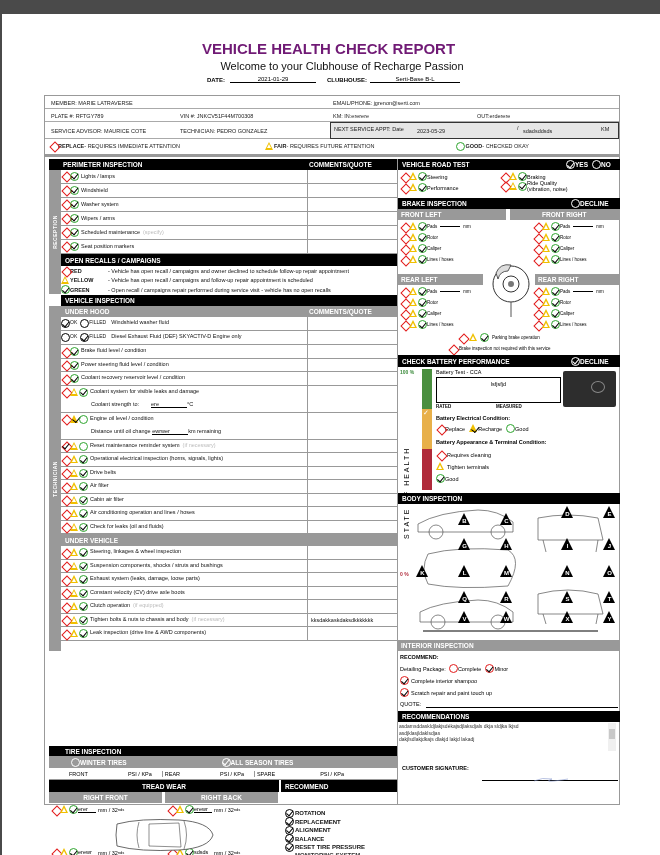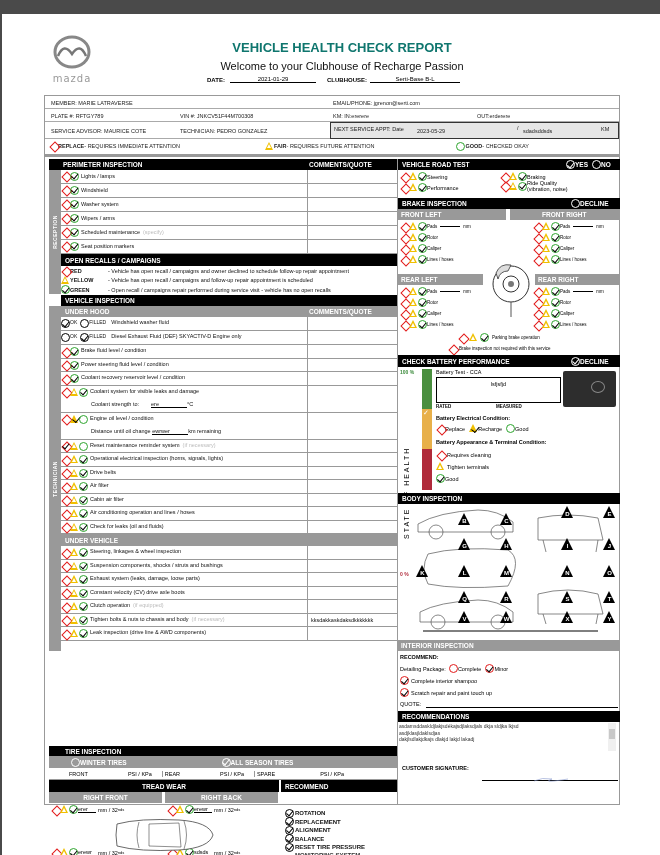--- a/index.html
+++ b/index.html
@@ -1,19 +1,19 @@
 <!DOCTYPE html>
 <html><head>
 <meta charset="utf-8">
 <style>
 *{box-sizing:border-box;margin:0;padding:0}
 body{width:660px;height:855px;background:#4a4a4a;font-family:"Liberation Sans",sans-serif;position:relative;overflow:hidden}
 .page{position:absolute;left:2px;top:14px;width:658px;height:841px;background:#fff}
 .abs{position:absolute}
-.hdr-title{left:200px;top:26px;width:280px;text-align:center;font-size:13px;font-weight:bold;color:#0f766e}
+.hdr-title{left:200px;top:26px;width:280px;font-size:15px;font-weight:bold;color:#701a75}
 .hdr-sub{left:185px;top:46px;width:310px;text-align:center;font-size:11px;color:#111}
 .hdr-line{font-size:6px;font-weight:bold}
 .uline{border-bottom:1px solid #000;font-size:6px;text-align:center;font-weight:normal}
 .logo{left:40px;top:20px;width:60px;height:52px}
 .frame{left:42px;top:81px;width:576px;height:710px;border:1px solid #999}
 .info{font-size:5.5px;color:#222}
 .infrow{position:absolute;left:0;width:574px;border-bottom:1px solid #aaa}
 .bar{background:#000;color:#fff;font-size:6.5px;font-weight:bold;padding-left:4px;display:flex;align-items:center}
 .gbar{background:#999;color:#fff;font-size:6.5px;font-weight:bold;display:flex;align-items:center}
 .row{position:absolute;left:0;border-bottom:1px solid #999;display:flex;align-items:center;font-size:5.5px;color:#111;height:13.5px}
@@ -34,27 +34,20 @@
 .bodyL{position:absolute;width:13px;height:12px;display:flex;align-items:flex-end;justify-content:center}
 .bodyL::before{content:"";position:absolute;left:0;top:0;border-left:6.5px solid transparent;border-right:6.5px solid transparent;border-bottom:12px solid #000}
 .bodyL span{position:relative;color:#fff;font-size:6px;font-weight:bold;margin-bottom:1px}
 .sch{color:#111;font-size:6px;font-weight:bold;display:flex;align-items:center;gap:1px;height:8.5px}
 </style>
 </head>
 <body>
 
 <div class="page">
 
- <div class="abs logo">
-  <svg width="60" height="52" viewBox="0 0 60 52">
-        <ellipse cx="30" cy="18" rx="17" ry="15" fill="none" stroke="#888" stroke-width="3"></ellipse>
-        <path d="M16 22 Q22 8 30 20 Q38 8 44 22" fill="none" stroke="#777" stroke-width="2.5"></path>
-        <text x="30" y="48" text-anchor="middle" font-size="10" fill="#999" font-family="DejaVu Sans, sans-serif" letter-spacing="1">mazda</text>
-      </svg>
- </div>
  <div class="abs hdr-title">VEHICLE HEALTH CHECK REPORT</div>
  <div class="abs hdr-sub">Welcome to your Clubhouse of Recharge Passion</div>
  <div class="abs hdr-line" style="left:205px;top:63px">DATE:</div>
  <div class="abs uline" style="left:228px;top:62px;width:86px">2021-01-29</div>
  <div class="abs hdr-line" style="left:325px;top:63px">CLUBHOUSE:</div>
  <div class="abs uline" style="left:368px;top:62px;width:90px">Serti-Base B-L</div>
 
  <div class="abs frame">
 
   <div class="infrow info" style="top:0;height:13px">

